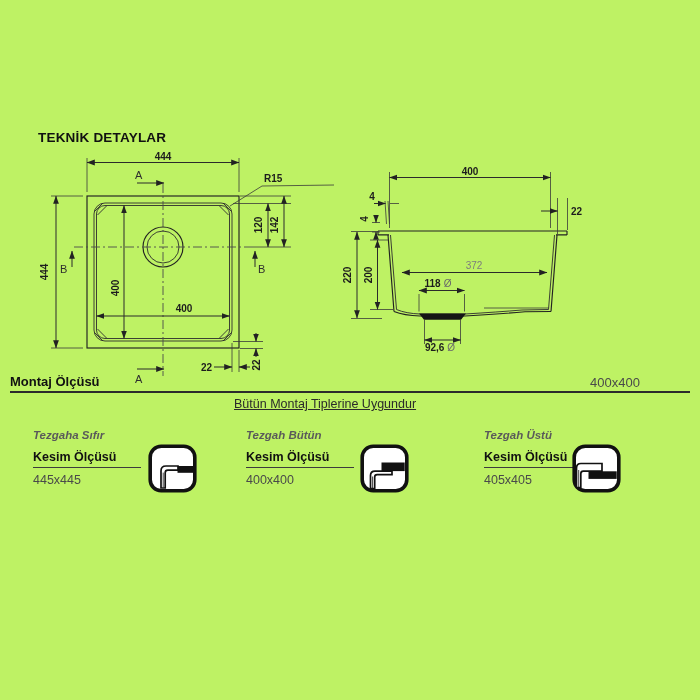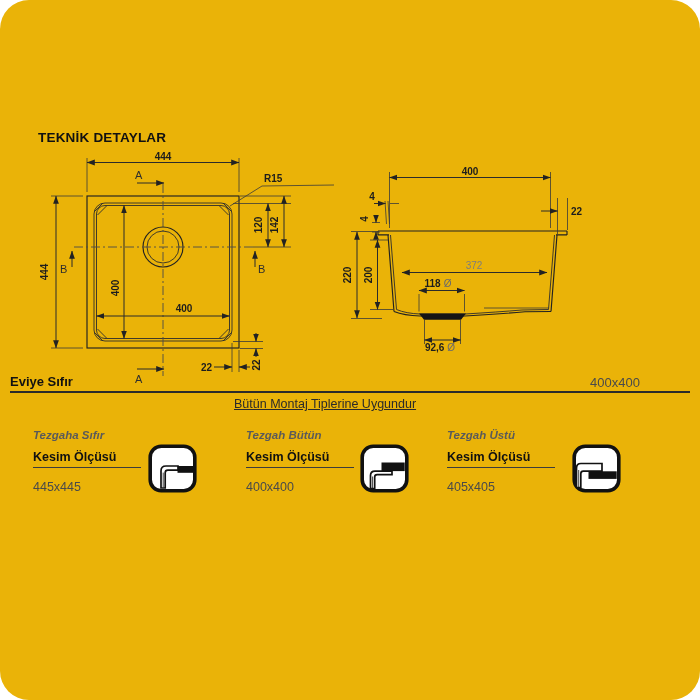--- a/index.html
+++ b/index.html
@@ -1,17 +1,17 @@
 <!DOCTYPE html>
 <html><head>
 <meta charset="utf-8">
 <style>
   html,body{margin:0;padding:0;background:#fff;}
-  .sheet{position:relative;width:700px;height:700px;background:#eab308;overflow:hidden;
-         font-family:"Liberation Sans","DejaVu Sans",sans-serif;color:#1d1d1d;border-radius:29px;}
+  .sheet{position:relative;width:700px;height:700px;background:#bef264;overflow:hidden;
+         font-family:"Liberation Sans","DejaVu Sans",sans-serif;color:#1d1d1d;}
   .title{position:absolute;left:38px;top:130px;font-size:13.5px;font-weight:bold;letter-spacing:.2px;color:#111;}
   svg.drawing{position:absolute;left:0;top:148px;}
   
   .d{font:bold 10px "Liberation Sans","DejaVu Sans",sans-serif;fill:#1d1d1d;}
   .letter{font:11px "Liberation Sans","DejaVu Sans",sans-serif;fill:#2e2e2e;}
   .gray{font:10px "Liberation Sans","DejaVu Sans",sans-serif;fill:#7d7d7d;}
   .sym{font-weight:normal;fill:#6a6a6a;}
   .ln{stroke:#2b2b2b;stroke-width:1;fill:none;}
   .thin{stroke:#3a3a3a;stroke-width:.8;fill:none;}
   .obj{stroke:#222;stroke-width:1.15;fill:none;}
@@ -20,21 +20,21 @@
   
   .summary-label{position:absolute;left:10px;top:374px;font-size:13px;font-weight:bold;color:#111;}
   .summary-value{position:absolute;left:555px;top:375px;width:85px;text-align:right;font-size:13px;color:#4a4a4a;}
   .rule{position:absolute;left:10px;top:391px;width:680px;height:2.4px;background:#2b2b2b;}
   .note{position:absolute;left:234px;top:397px;font-size:12.5px;color:#2a2a2a;text-decoration:underline;}
   
   .mount-col{position:absolute;top:429px;width:130px;}
   .mount-type{font-style:italic;font-size:11.5px;color:#5a5a5a;font-weight:bold;}
   .mount-cut{margin-top:9px;font-size:12.5px;font-weight:bold;color:#111;
              border-bottom:1.6px solid #3c3c3c;padding-bottom:3px;width:108px;}
-  .mount-size{margin-top:12px;font-size:12.5px;color:#4a4a4a;}
+  .mount-size{margin-top:5px;font-size:12.5px;color:#4a4a4a;}
   .mount-icon{position:absolute;top:444px;}
 </style>
 </head>
 <body>
 
 <div class="sheet">
 
   <div class="title">TEKNİK DETAYLAR</div>
 
   <svg class="drawing" width="700" height="248" viewBox="0 0 700 248">
@@ -189,21 +189,21 @@
       </g>
 
       <g>
         <path class="thin" d="M424.5,172 V196 M460.5,172 V196"></path>
         <line class="ln" x1="424.5" y1="192" x2="460.5" y2="192" marker-start="url(#arr)" marker-end="url(#arr)"></line>
         <text class="d" x="440" y="202.5" text-anchor="middle"><tspan>92,6</tspan><tspan class="sym" dx="3">Ø</tspan></text>
       </g>
     </g>
   </svg>
 
-  <div class="summary-label">Eviye Sıfır</div>
+  <div class="summary-label">Montaj Ölçüsü</div>
   <div class="summary-value">400x400</div>
   <div class="rule"></div>
   <div class="note">Bütün Montaj Tiplerine Uygundur</div>
 
   <div class="mount-col" style="left:33px">
     <div class="mount-type">Tezgaha Sıfır</div>
     <div class="mount-cut">Kesim Ölçüsü</div>
     <div class="mount-size">445x445</div>
   </div>
   <svg class="mount-icon" style="left:148px" width="49" height="49" viewBox="0 0 49 49">
@@ -218,21 +218,21 @@
     <div class="mount-cut">Kesim Ölçüsü</div>
     <div class="mount-size">400x400</div>
   </div>
   <svg class="mount-icon" style="left:360px" width="49" height="49" viewBox="0 0 49 49">
     <rect x="2.2" y="2.2" width="44.6" height="44.6" rx="11" fill="#fff" stroke="#111" stroke-width="3.6"></rect>
     <rect x="21.5" y="18.5" width="23.2" height="8.6" fill="#111"></rect>
     <path d="M32,27.1 H15 Q10.5,27.1 10.5,31.6 V44.5 H14.7 V33 Q14.7,30.6 17.1,30.6 H32 Z" fill="#fff" stroke="#111" stroke-width="1.7"></path>
     <path d="M12.6,44 V32.5" stroke="#111" stroke-width=".8" fill="none"></path>
   </svg>
 
-  <div class="mount-col" style="left:447px">
+  <div class="mount-col" style="left:484px">
     <div class="mount-type">Tezgah Üstü</div>
     <div class="mount-cut">Kesim Ölçüsü</div>
     <div class="mount-size">405x405</div>
   </div>
   <svg class="mount-icon" style="left:572px" width="49" height="49" viewBox="0 0 49 49">
     <rect x="2.2" y="2.2" width="44.6" height="44.6" rx="11" fill="#fff" stroke="#111" stroke-width="3.6"></rect>
     <rect x="16.5" y="27.3" width="28.2" height="7.6" fill="#111"></rect>
     <path d="M30,19.5 H9 Q4.5,19.5 4.5,24 V43.5 H8.8 V29.7 Q8.8,27.2 11.3,27.2 H30 Z" fill="#fff" stroke="#111" stroke-width="1.7"></path>
     <path d="M6.7,43 V26" stroke="#111" stroke-width=".8" fill="none"></path>
   </svg>

